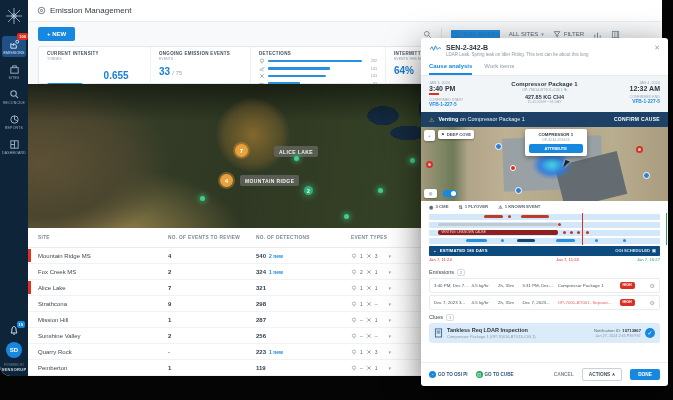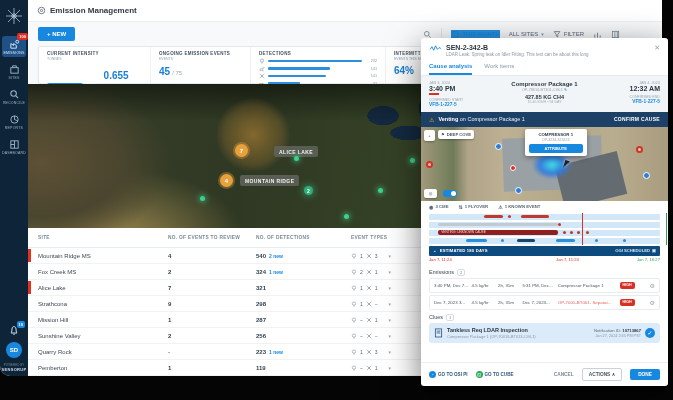--- a/index.html
+++ b/index.html
@@ -29,21 +29,21 @@
   .avatar { width:16px; height:16px; border-radius:50%; background:#1788e0; color:#fff;
             font-size:6px; font-weight:bold; display:flex; align-items:center; justify-content:center; cursor:pointer; }
   .powered { margin-top:5px; text-align:center; }
   .powered .p1 { font-size:3px; color:#6d839a; }
   .powered .p2 { font-size:4px; color:#cfdded; font-weight:bold; letter-spacing:.3px; }
 
   
   .content { position:absolute; left:28px; top:0; right:0; bottom:0; background:#f7f9fb; }
   .titlebar { position:absolute; left:0; top:0; right:0; height:22px; background:#fff;
               border-bottom:1px solid #eceff2; display:flex; align-items:center; padding-left:9px; gap:4px; }
-  .titlebar .t { font-size:8px; font-weight:bold; color:#303a44; }
+  .titlebar .t { font-size:8px; font-weight:normal; color:#303a44; }
 
   .toolbar { position:absolute; left:0; top:22px; right:0; height:24px; display:flex; align-items:center; }
   .btn-new { margin-left:10px; background:#1788e0; color:#fff; font-size:6px; font-weight:bold;
              padding:4px 9px; border-radius:2px; cursor:pointer; }
   .tb-right { position:absolute; right:42px; top:0; height:24px; display:flex; align-items:center; gap:9px; }
   .tb-div { width:1px; height:12px; background:#e0e5e9; }
   .tb-item { display:flex; align-items:center; gap:3px; font-size:6px; color:#5a6b7a; cursor:pointer; }
   .tb-item.blue { color:#1788e0; font-weight:bold; }
   .tb-item .chev { font-size:5px; color:#8a98a5; }
 
@@ -405,21 +405,21 @@
               </span>
               <div class="ci-unit">TONNES CO2E</div>
             </div>
           </div>
         </div>
 
         <div class="kpi kpi-oee">
           <div class="h">ONGOING EMISSION EVENTS</div>
           <div class="s">EVENTS</div>
           <div class="oee-row">
-            <span class="big-blue">45</span>
+            <span class="big-blue">33</span>
             <span class="oee-total">/ 75</span>
           </div>
         </div>
 
         <div class="kpi kpi-det">
           <div class="h">DETECTIONS</div>
           <div class="det-rows">
             <div class="det-row">
               <span>
                   <svg viewBox="0 0 8 8" width="6" height="6">

